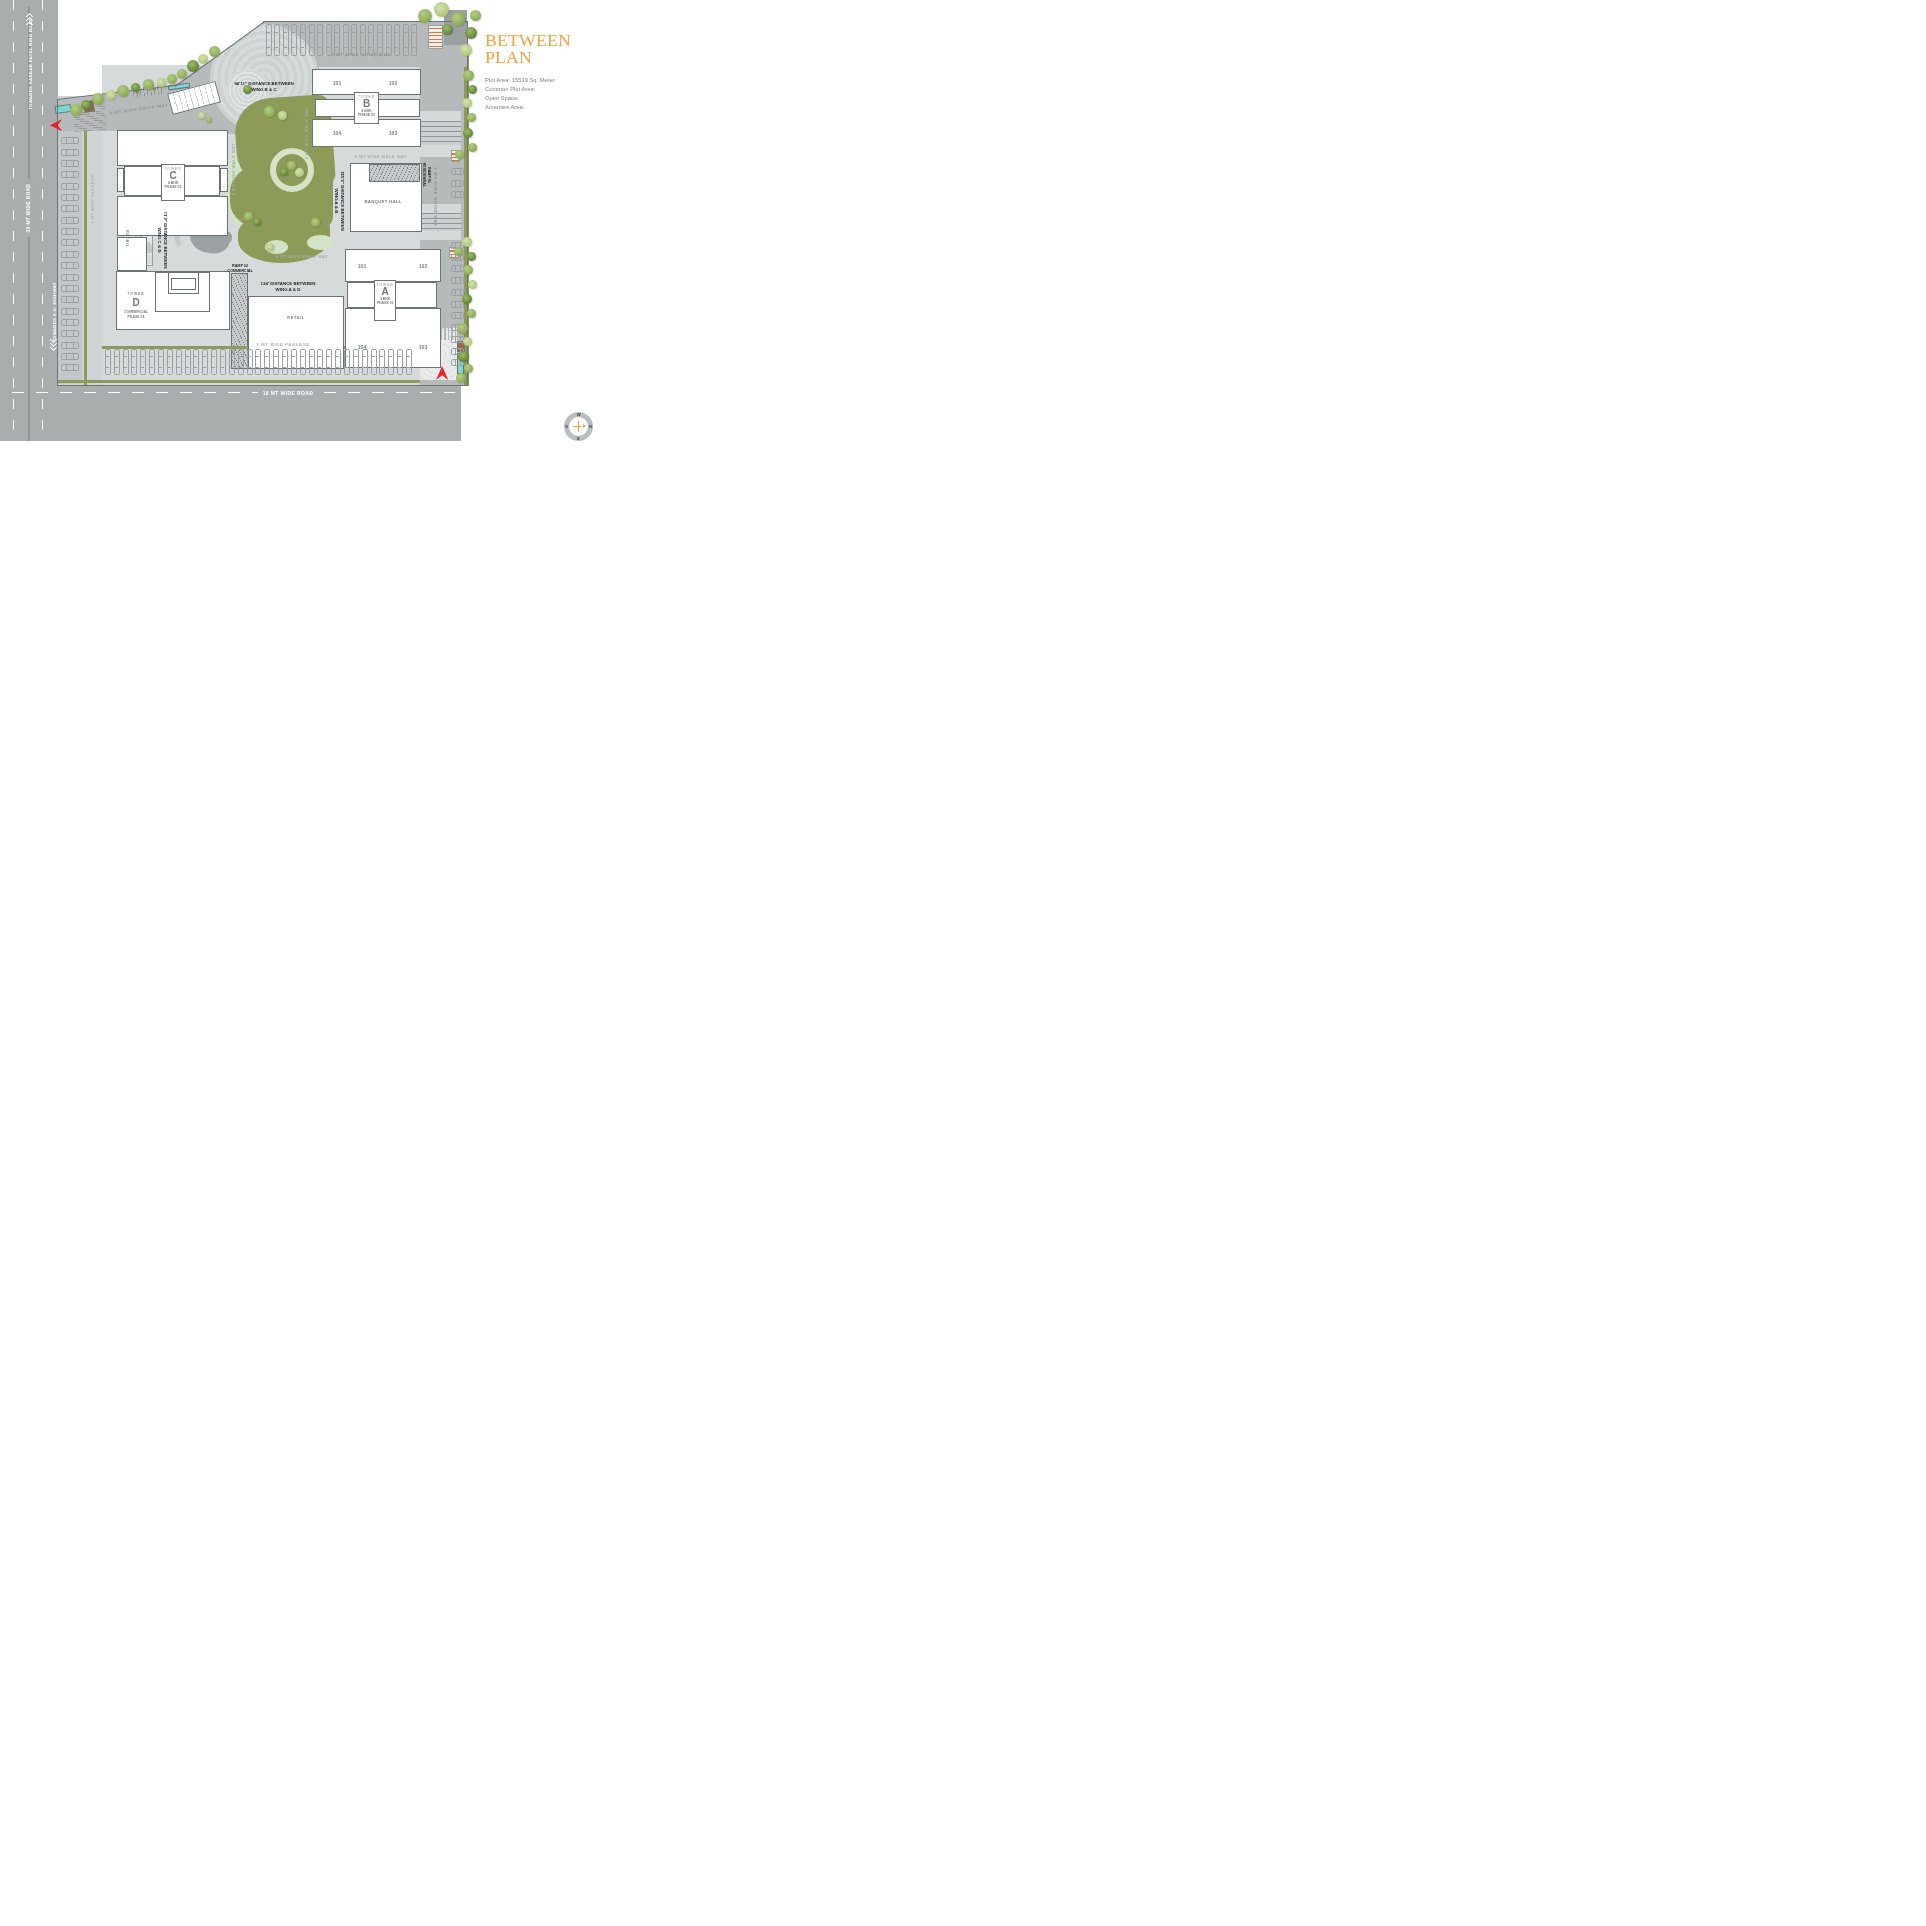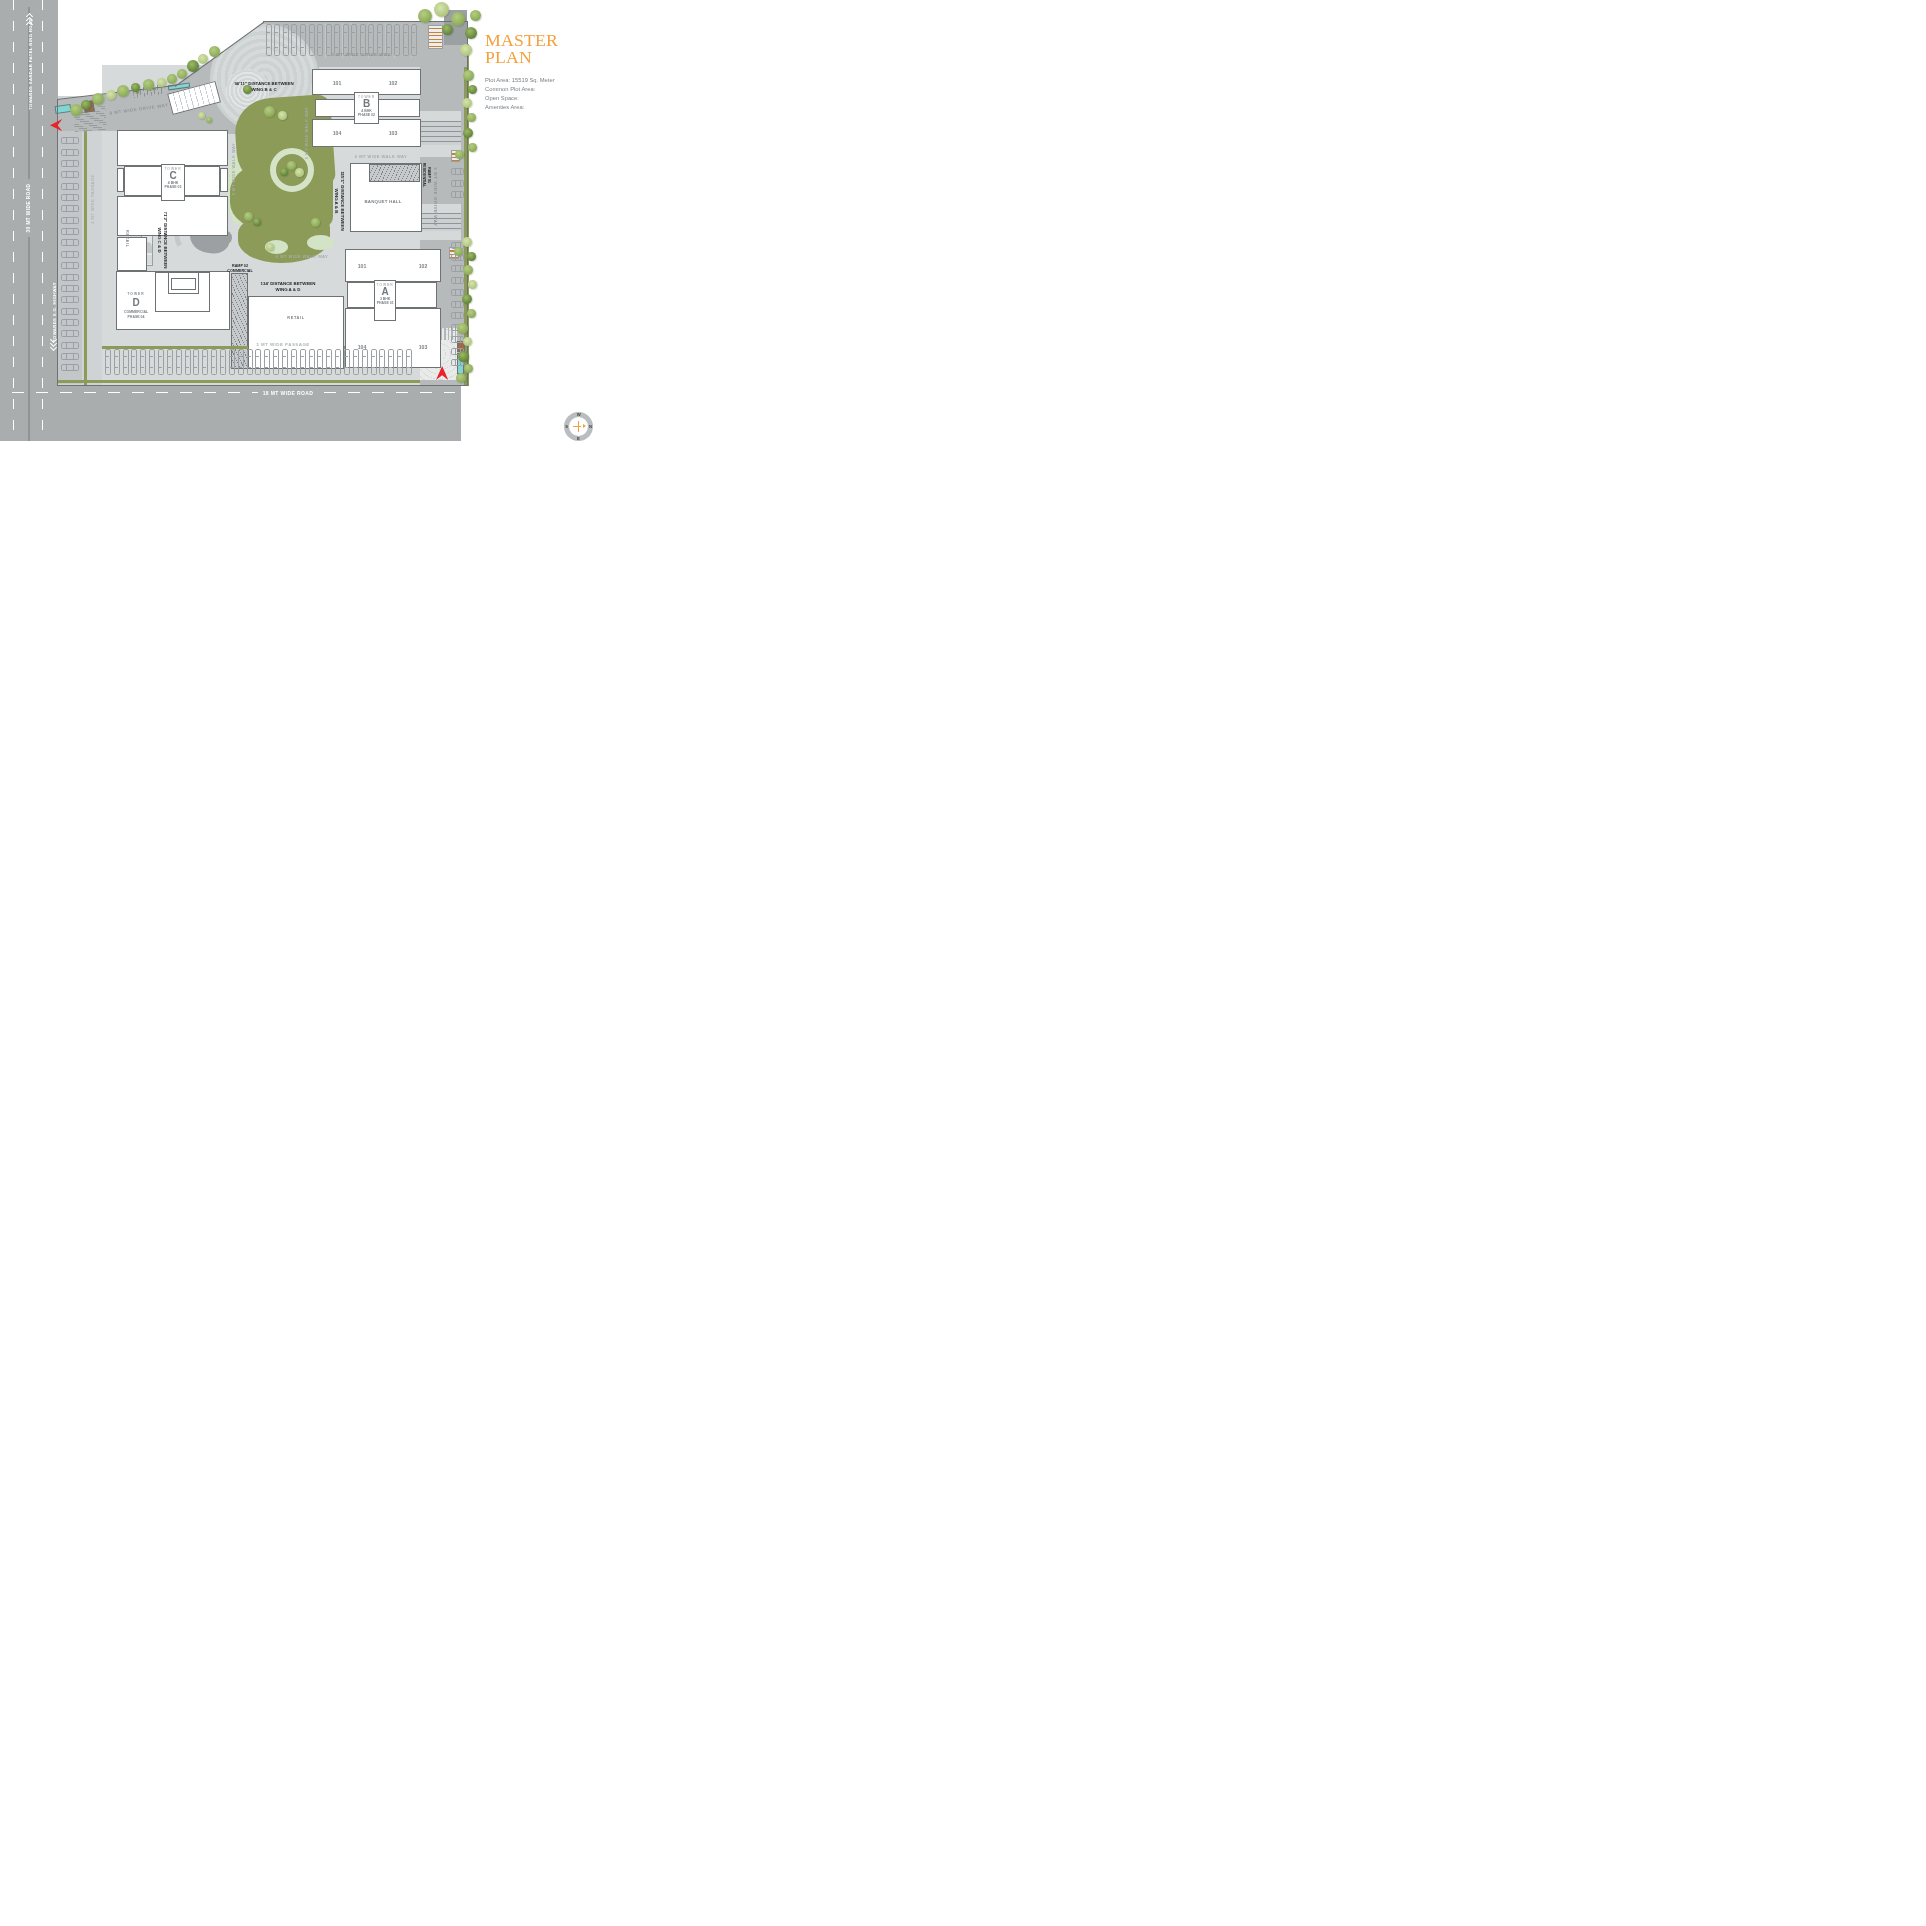--- a/index.html
+++ b/index.html
@@ -400,21 +400,21 @@
   </div>
 
   <div class="lbl ctr glbl" style="left:383px;top:201px;font-size:4.4px;letter-spacing:0.2px;">BANQUET HALL</div>
   <div class="lbl vcw glbl" style="left:127px;top:239px;font-size:3.7px;letter-spacing:0.8px;">RETAIL</div>
   <div class="lbl ctr glbl" style="left:296px;top:317px;font-size:3.9px;letter-spacing:0.6px;">RETAIL</div>
 
   <div class="arrow" style="left:50px;top:119px;width:12.3px;height:12.3px;clip-path:polygon(0 50%,100% 0,62% 50%,100% 100%);"></div>
   <div class="arrow" style="left:436px;top:366px;width:12.3px;height:14px;clip-path:polygon(50% 0,100% 100%,50% 66%,0 100%);"></div>
 
   <div class="title">
-    <div>MASTER</div>
+    <div>BETWEEN</div>
     <div>PLAN</div>
   </div>
   <div class="details">
     <div>Plot Area: 15519 Sq. Meter</div>
     <div>Common Plot Area:</div>
     <div>Open Space:</div>
     <div>Amenties Area:</div>
   </div>
 
   <div id="compass">

